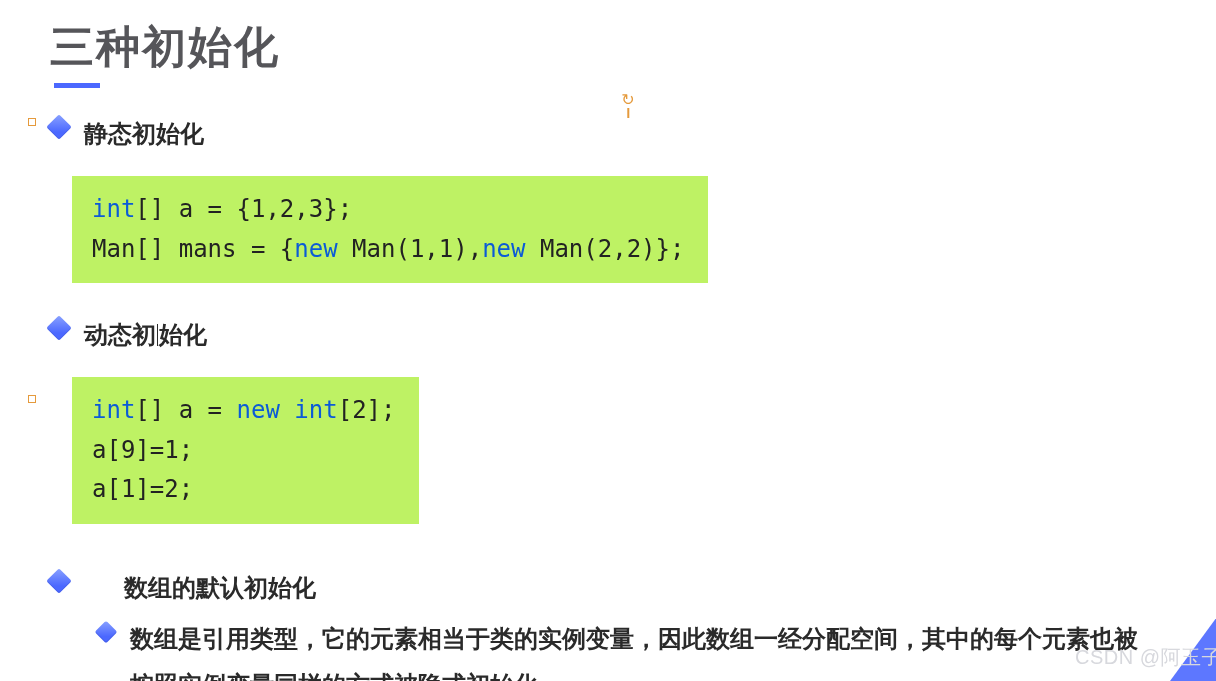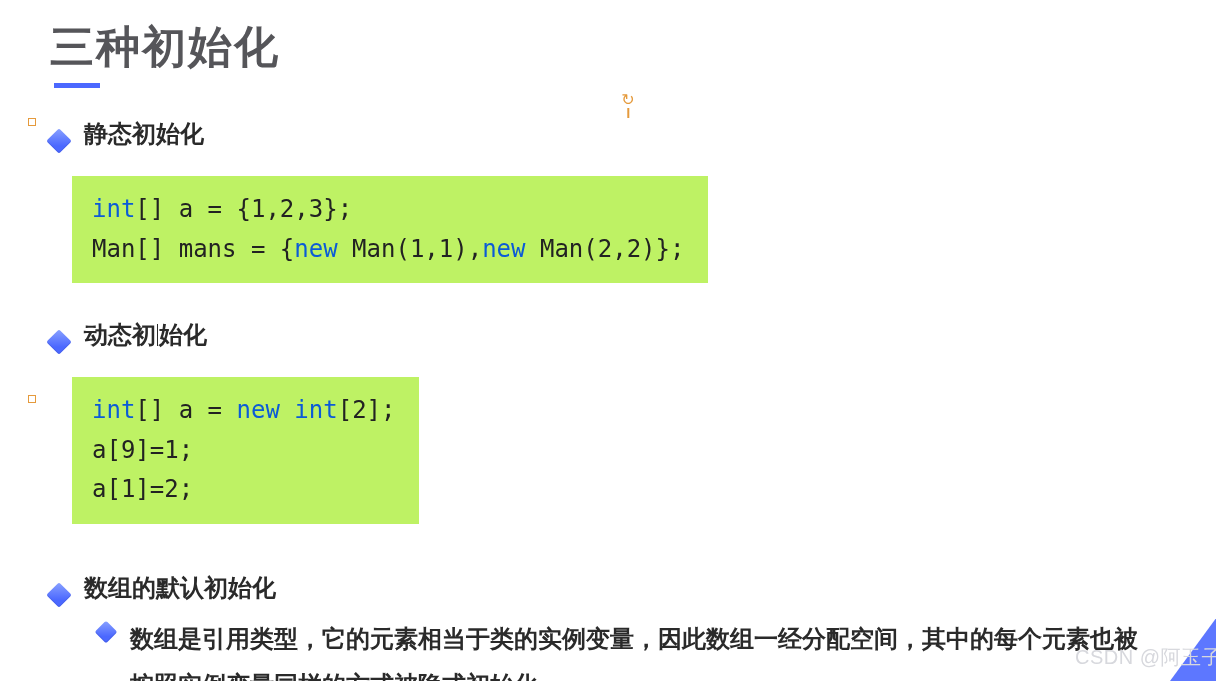--- a/index.html
+++ b/index.html
@@ -54,21 +54,21 @@
     width:2px; height:10px;
     background:#e59a3c;
     margin:0 auto;
   }
   .content {
     margin-top: 30px;
     padding-left: 0;
   }
   .bullet-row {
     display: flex;
-    align-items: flex-end;
+    align-items: flex-start;
     margin: 14px 0 12px 0;
   }
   .sub-row {
     display: flex;
     align-items: flex-start;
     margin: 10px 0 0 48px;
   }
   .diamond {
     width: 18px; height: 18px;
     flex: none;
@@ -155,21 +155,21 @@
 
     <div class="bullet-row">
       <div class="diamond"></div>
       <div class="bullet-text"><span>动态初</span><span class="cursor-mark"></span><span>始化</span></div>
     </div>
 
     <div class="code-block"><span class="kw-blue">int</span><span>[] a = </span><span class="kw-blue">new int</span><span>[</span><span>2</span><span>];</span>
 <span>a[9]=1;</span>
 <span>a[1]=2;</span></div>
 
-    <div class="bullet-row" style="margin-top:26px;">
+    <div class="bullet-row" style="margin-top:26px;gap:40px;">
       <div class="diamond"></div>
       <div class="bullet-text">数组的默认初始化</div>
     </div>
 
     <div class="sub-row">
       <div class="diamond"></div>
       <div class="sub-text">数组是引用类型，它的元素相当于类的实例变量，因此数组一经分配空间，其中的每个元素也被按照实例变量同样的方式被隐式初始化。</div>
     </div>
 
   </div>

